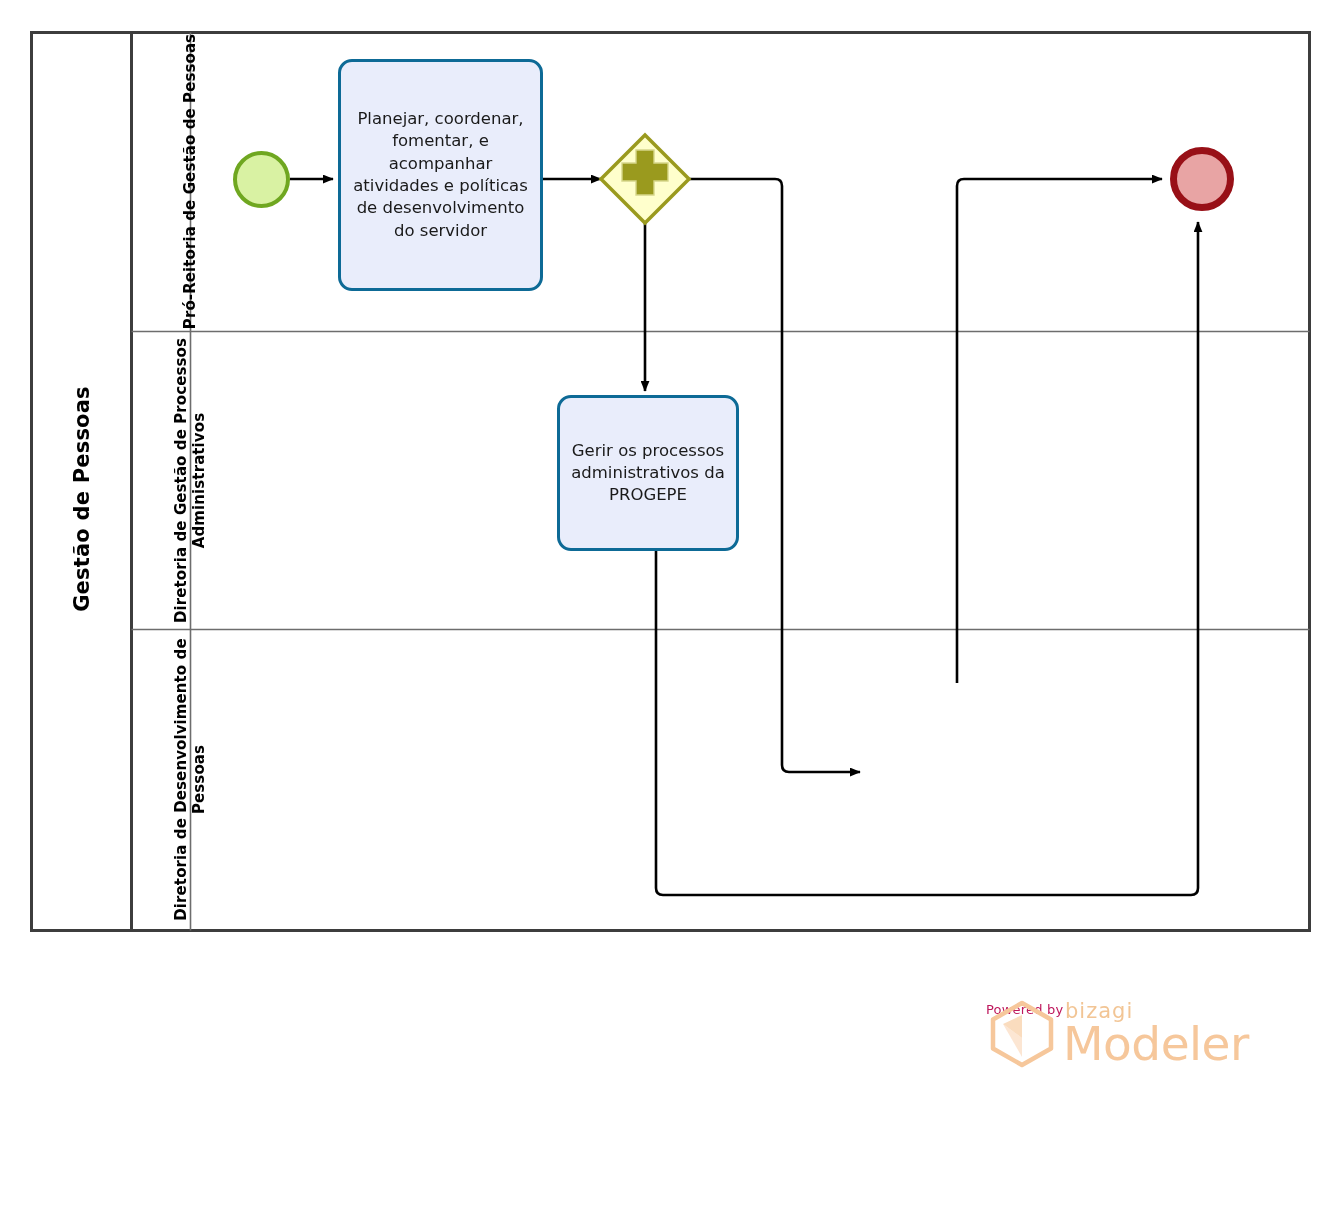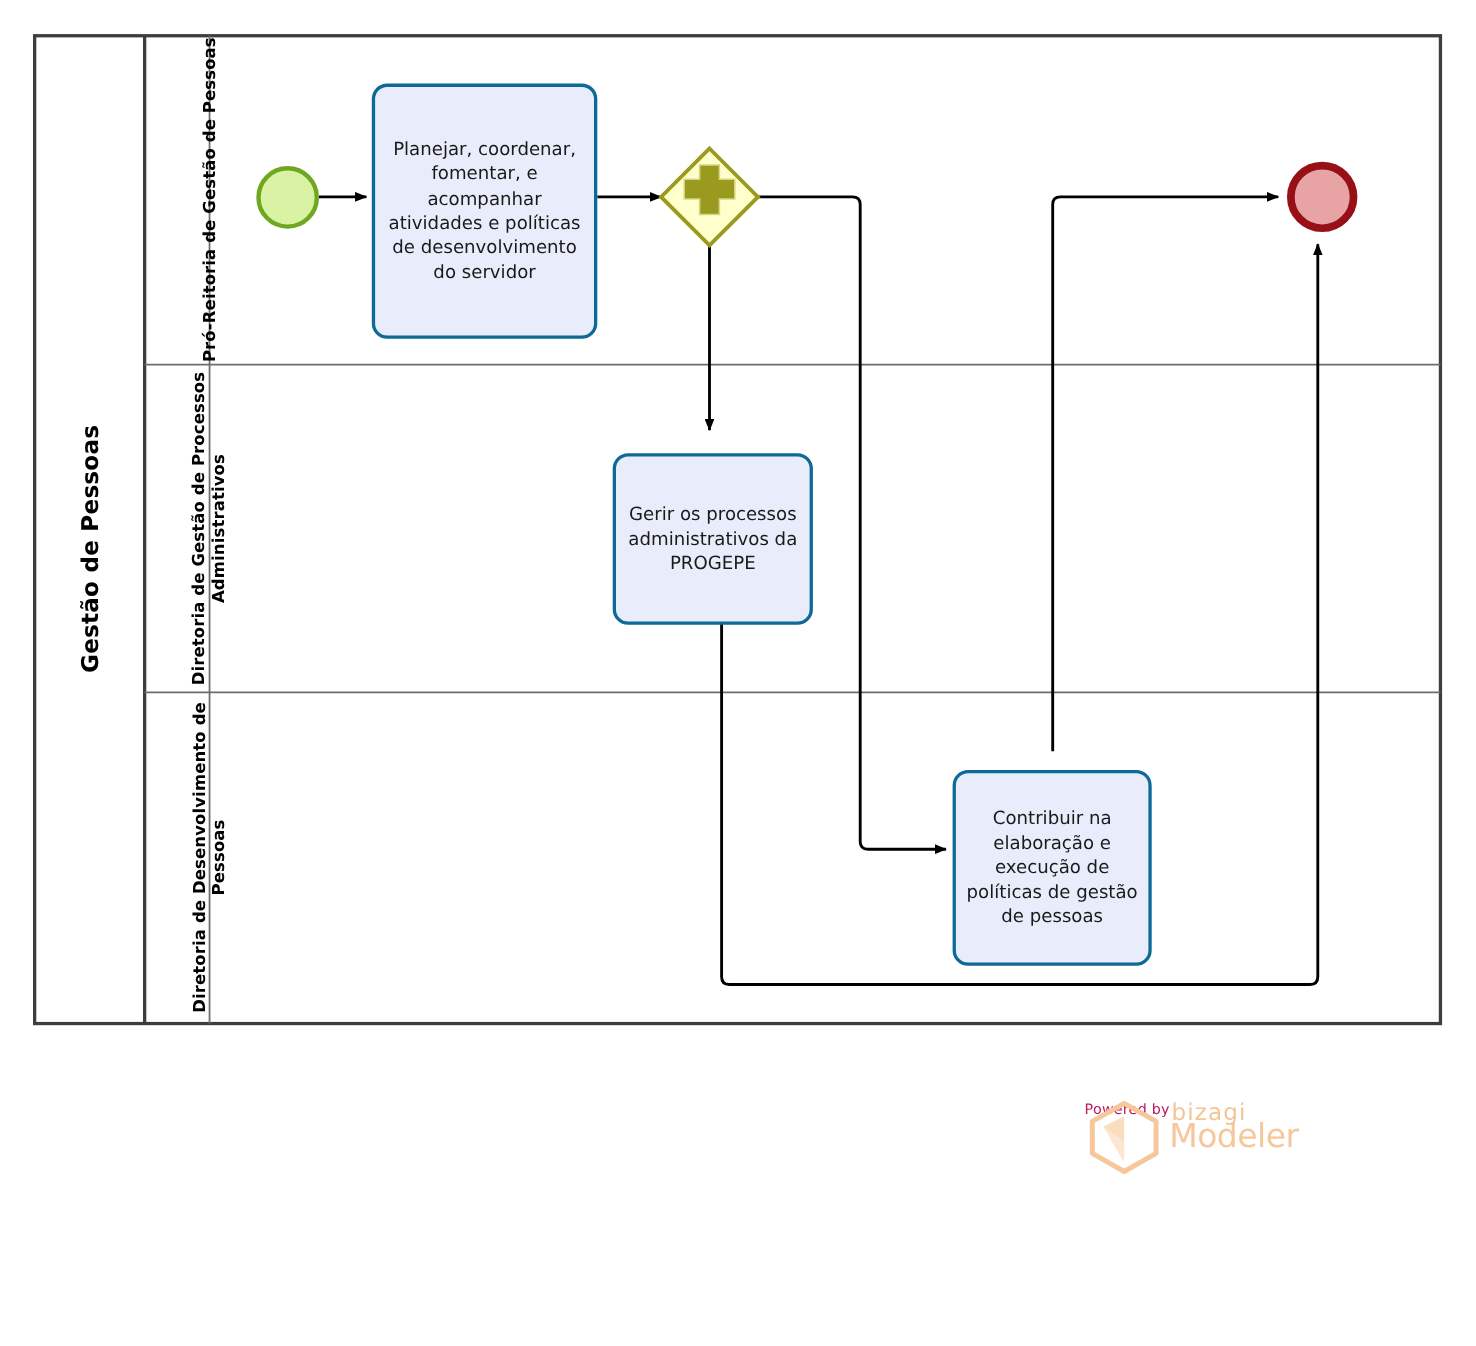--- a/index.html
+++ b/index.html
@@ -57,21 +57,20 @@
     background: #e9edfb;
     display: flex;
     align-items: center;
     justify-content: center;
     text-align: center;
     color: #1a1a1a;
     font-size: 16.5px;
     line-height: 1.35;
     padding: 4px 8px;
     font-family: "DejaVu Sans", "Liberation Sans", sans-serif;
-    margin-top: 17px;
   }
   .task span { display: block; width: 100%; }
   
   .event {
     position: absolute;
     box-sizing: border-box;
     border-radius: 50%;
   }
   .start-event {
     border: 4px solid #6fa720;
@@ -97,21 +96,21 @@
   .wm-bizagi {
     position: absolute;
     font-size: 21px;
     color: #f2c595;
     font-family: "DejaVu Sans", "Liberation Sans", sans-serif;
     letter-spacing: 1px;
     text-align: right;
   }
   .wm-modeler {
     position: absolute;
-    font-size: 30px;
+    font-size: 47px;
     color: #f6c79b;
     font-family: "DejaVu Sans", "Liberation Sans", sans-serif;
     letter-spacing: -0.5px;
   }
 </style>
 </head>
 <body>
 
 <div id="canvas">
 
@@ -172,23 +171,20 @@
   </div>
 
   <div class="task" style="left:338px; top:59px; width:205px; height:232px;">
     <span>Planejar, coordenar, fomentar, e acompanhar atividades e políticas de desenvolvimento do servidor</span>
   </div>
 
   <div class="task" style="left:557px; top:395px; width:182px; height:156px;">
     <span>Gerir os processos administrativos da PROGEPE</span>
   </div>
 
-  <div class="task" style="left:866px; top:683px; width:181px; height:178px;">
-    <span>Contribuir na elaboração e execução de políticas de gestão de pessoas</span>
-  </div>
 
   <div class="watermark" style="left:986px; top:973px; width:260px; height:100px;">
 
     <div class="wm-powered" style="left:0px; top:0px;">Powered by</div>
 
     <svg style="position:absolute; left:3px; top:27px;" width="66" height="68" viewBox="0 0 66 68">
       <polygon points="33,3 62,19.5 62,48.5 33,65 4,48.5 4,19.5" fill="none" stroke="#f6c79b" stroke-width="4.5" stroke-linejoin="round"></polygon>
       <polygon points="14,24 33,38 33,15" fill="#fadcbe"></polygon>
       <polygon points="14,24 33,38 33,57" fill="#f9d2ae" opacity="0.55"></polygon>
     </svg>

